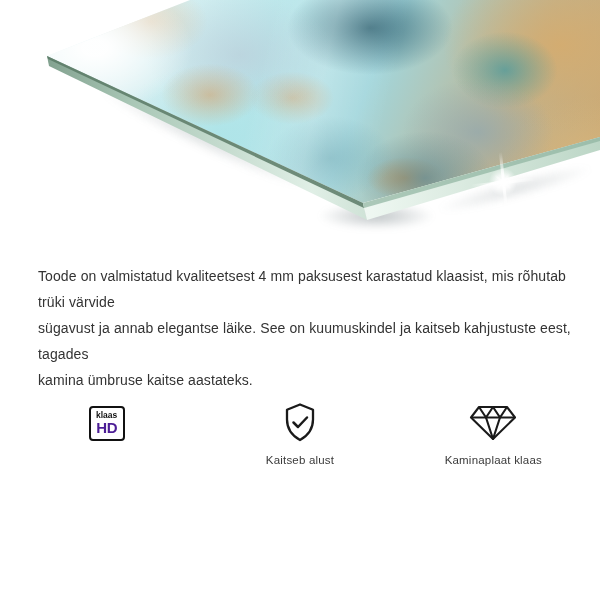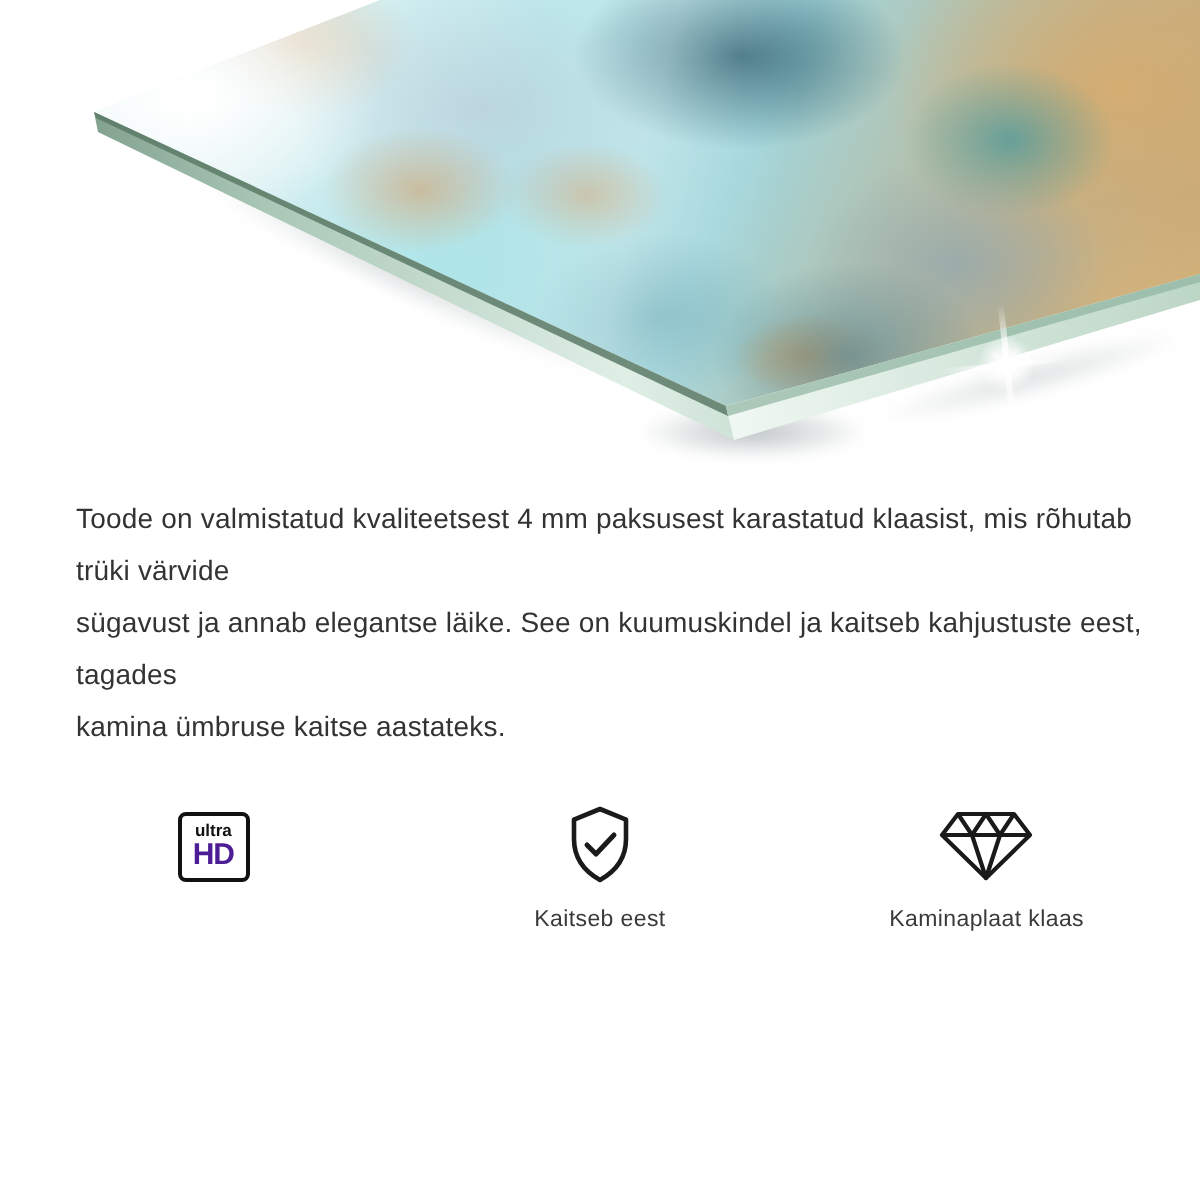--- a/index.html
+++ b/index.html
@@ -67,21 +67,21 @@
   .sparkle .ray-d1,.sparkle .ray-d2{position:absolute;left:-11px;top:-1px;width:22px;height:2px;
     background:linear-gradient(to right, rgba(255,255,255,0), rgba(255,255,255,.9) 50%, rgba(255,255,255,0));}
   .sparkle .ray-d1{transform:rotate(40deg);}
   .sparkle .ray-d2{transform:rotate(-52deg);}
 
   
   .content{position:absolute;left:38px;top:233px;width:535px;}
   .page-title{font-family:"Liberation Serif","DejaVu Serif",serif;
     font-size:26px;line-height:35px;color:#1b1b1b;font-weight:400;
     white-space:pre-line;letter-spacing:.2px;margin:0;}
-  .description{margin:13px 0 0 0;font-size:14px;line-height:26px;color:#333;
+  .description{margin:30px 0 0 0;font-size:14px;line-height:26px;color:#333;
     white-space:pre-line;letter-spacing:.1px;}
 
   
   .features{position:absolute;left:10px;top:400px;width:580px;
     display:grid;grid-template-columns:1fr 1fr 1fr;row-gap:24px;}
   .feature{display:flex;flex-direction:column;align-items:center;}
   .icon-box{height:46px;display:flex;align-items:center;justify-content:center;color:#1a1a1a;}
   .feature-label{margin-top:8px;font-size:11.5px;color:#3a3a3a;letter-spacing:.2px;}
 
   .uhd-box{width:32px;height:31px;border:2.5px solid #111;border-radius:4px;
@@ -121,34 +121,34 @@
 sügavust ja annab elegantse läike. See on kuumuskindel ja kaitseb kahjustuste eest, tagades
 kamina ümbruse kaitse aastateks.</p>
 </div>
 
 <div class="features">
 
 
   <div class="feature">
     <div class="icon-box">
       <div class="uhd-box">
-        <span class="uhd-top">ultra</span>
+        <span class="uhd-top">klaas</span>
         <span class="uhd-bottom">HD</span>
       </div>
     </div>
   </div>
 
   <div class="feature">
     <div class="icon-box">
       <svg width="40" height="42" viewBox="0 0 40 42" fill="none" stroke="#1a1a1a">
         <path d="M20 2.5 33 7.8v9.7c0 9.8-5.8 16.5-13 20.5-7.2-4-13-10.7-13-20.5V7.8Z" stroke-width="2.3" stroke-linejoin="round"></path>
         <path d="M13.5 20.5l4.5 4.5 9-9.5" stroke-width="2.5" stroke-linecap="round" stroke-linejoin="round"></path>
       </svg>
     </div>
-    <div class="feature-label">Kaitseb eest</div>
+    <div class="feature-label">Kaitseb alust</div>
   </div>
 
   <div class="feature">
     <div class="icon-box">
       <svg width="48" height="38" viewBox="0 0 48 38" fill="none" stroke="#1a1a1a" stroke-width="2.1" stroke-linejoin="round">
         <path d="M10 3h28l8 10.5L24 35 2 13.5Z"></path>
         <path d="M10 3l7 10.5L24 3l7 10.5L38 3"></path>
         <path d="M2 13.5h44"></path>
         <path d="M17 13.5 24 35l7-21.5"></path>
       </svg>

